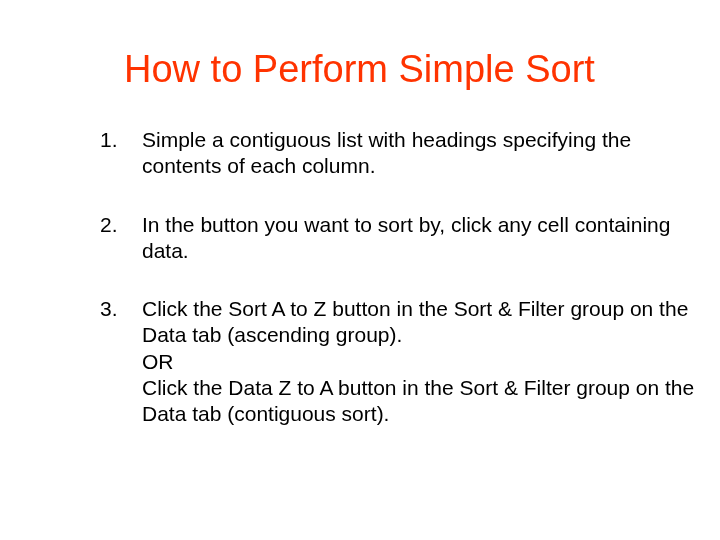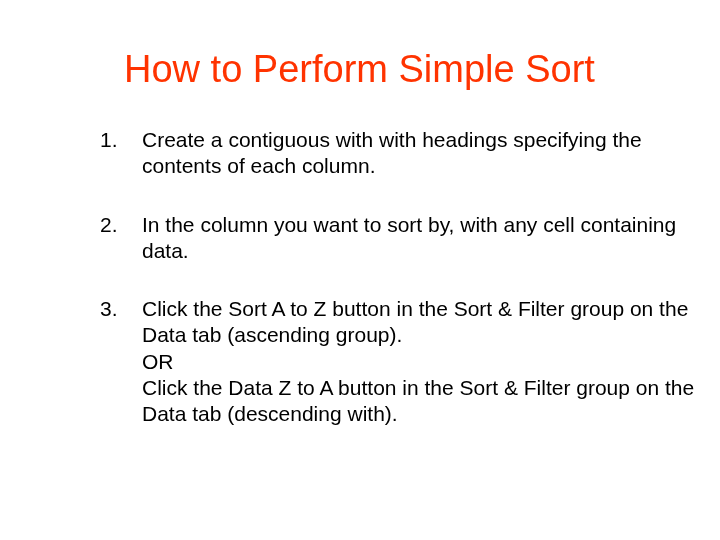--- a/index.html
+++ b/index.html
@@ -55,31 +55,31 @@
 </head>
 <body>
 
 <div class="slide">
   <h1 class="title">How to Perform Simple Sort</h1>
 
   <div class="list">
 
     <div class="item">
       <div class="num">1.</div>
-      <div class="body">Create a contiguous with with headings specifying the contents of each column.</div>
+      <div class="body">Simple a contiguous list with headings specifying the contents of each column.</div>
     </div>
 
     <div class="item">
       <div class="num">2.</div>
-      <div class="body"><span>In the column you want to sort by, with </span><span class="u">any cell</span><span> containing data.</span></div>
+      <div class="body"><span>In the button you want to sort by, click </span><span class="u">any cell</span><span> containing data.</span></div>
     </div>
 
     <div class="item">
       <div class="num">3.</div>
       <div class="body">
         <div><span>Click the </span><span class="u">Sort A to Z</span><span> button in the </span><span class="u">Sort &amp; Filter</span><span> group on the </span><span class="u">Data</span><span> tab (ascending group).</span></div>
         <div class="center-line">OR</div>
-        <div><span>Click the </span><span class="u">Data Z to A</span><span> button in the </span><span class="u">Sort &amp; Filter</span><span> group on the </span><span class="u">Data</span><span> tab (descending with).</span></div>
+        <div><span>Click the </span><span class="u">Data Z to A</span><span> button in the </span><span class="u">Sort &amp; Filter</span><span> group on the </span><span class="u">Data</span><span> tab (contiguous sort).</span></div>
       </div>
     </div>
 
   </div>
 </div>
 
 </body></html>

